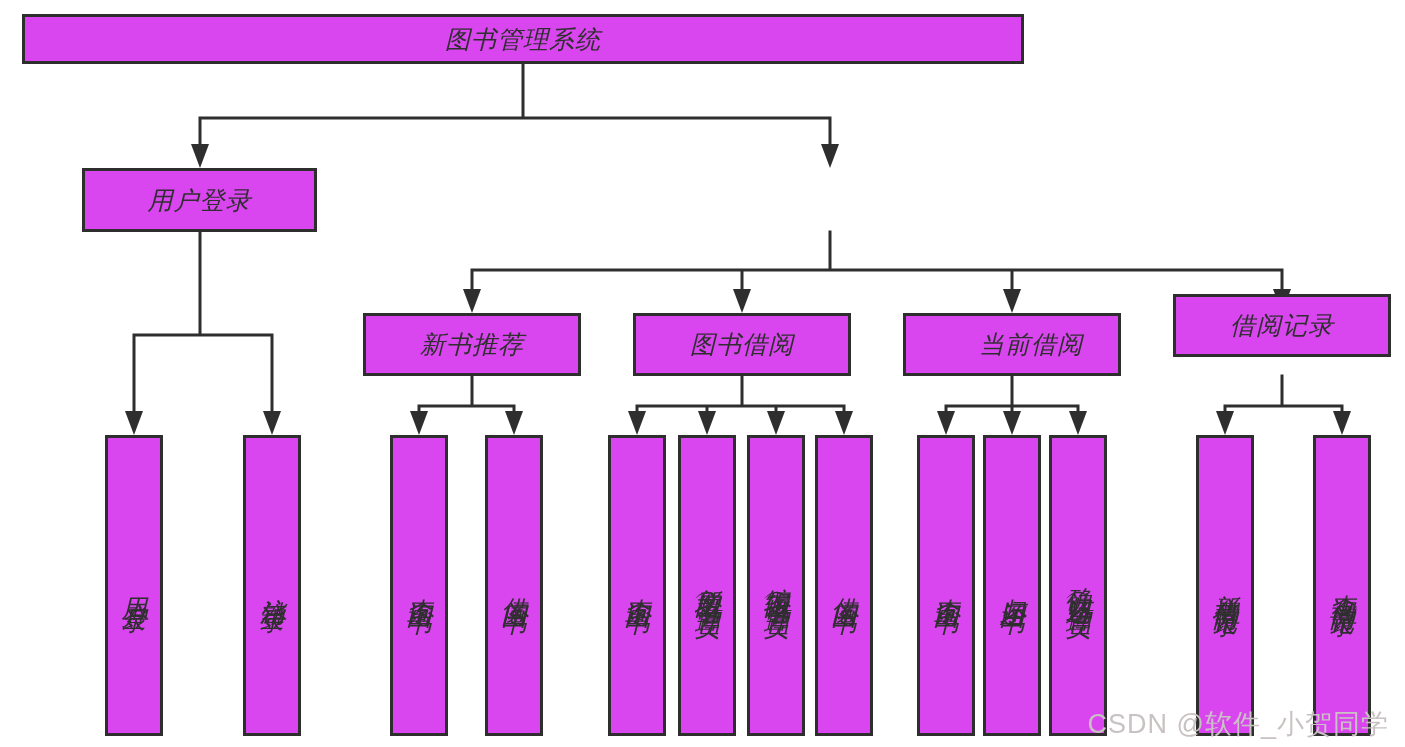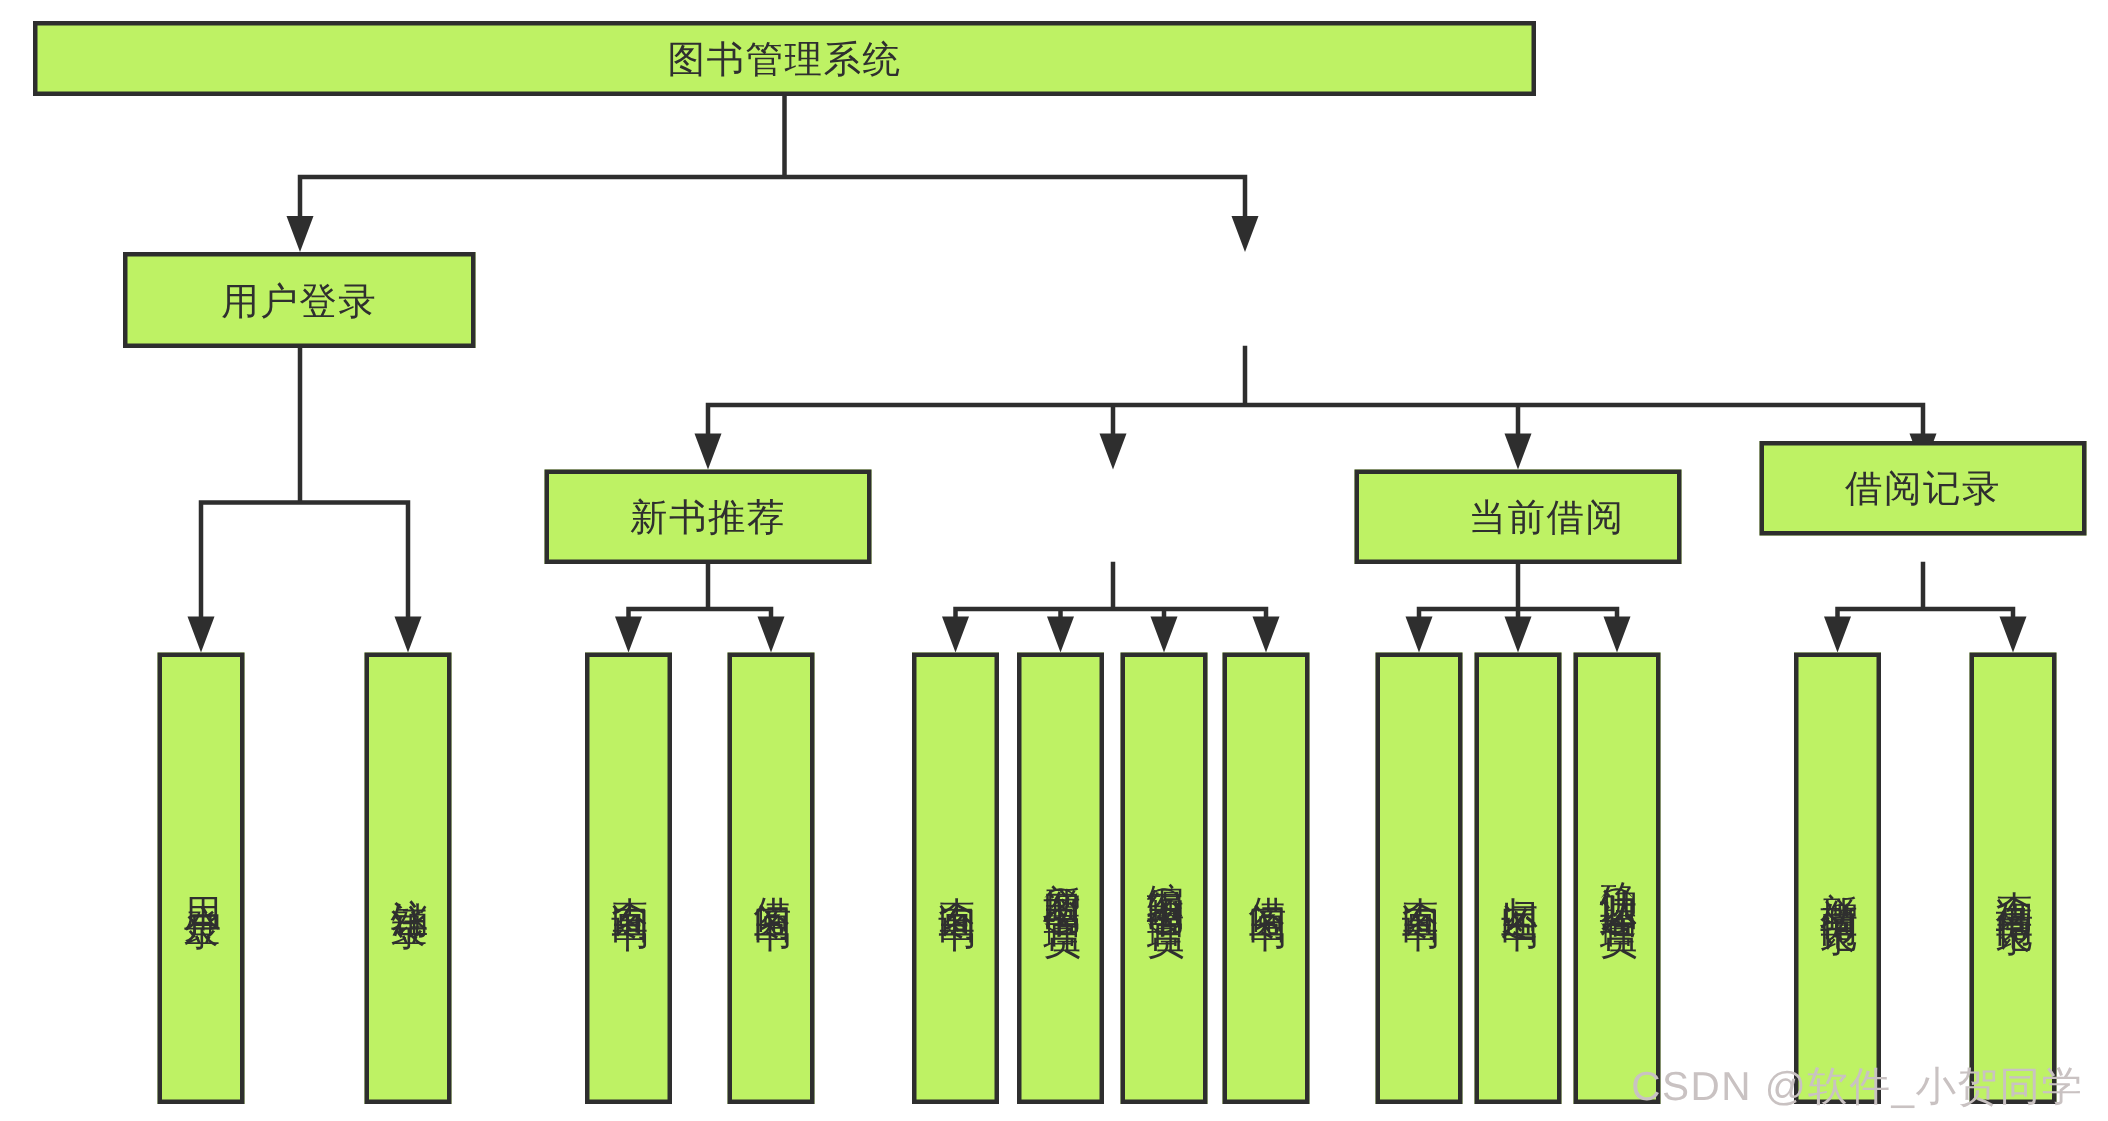--- a/index.html
+++ b/index.html
@@ -29,27 +29,28 @@
     stroke-linecap: square;
   }
   .arw {
     fill: var(--line, #2e2e2e);
     stroke: none;
   }
   .box {
     position: absolute;
     box-sizing: border-box;
     border: 3px solid var(--line, #2e2e2e);
-    background: #bef264;
+    background: #d946ef;
     color: var(--text, #2f2f2f);
     display: grid;
     place-items: center;
     font-size: 25px;
     letter-spacing: 1px;
     white-space: nowrap;
+    font-style: italic;
   }
   .box.v {
     writing-mode: vertical-rl;
     text-orientation: mixed;
     letter-spacing: 4px;
     white-space: normal;
     line-height: 1;
   }
   .watermark {
     position: absolute;
@@ -96,20 +97,21 @@
       <polygon class="arw" points="1216,411 1234,411 1225,435"></polygon>
       <polygon class="arw" points="1333,411 1351,411 1342,435"></polygon>
     </g>
   </svg>
 
   <div class="box h" style="left:22px; top:14px; width:1002px; height:50px;">图书管理系统</div>
 
   <div class="box h" style="left:82px; top:168px; width:235px; height:64px;">用户登录</div>
 
   <div class="box h" style="left:363px; top:313px; width:218px; height:63px;">新书推荐</div>
+  <div class="box h" style="left:633px; top:313px; width:218px; height:63px;">图书借阅</div>
   <div class="box h" style="left:903px; top:313px; width:218px; height:63px;padding-left:38px;">当前借阅</div>
   <div class="box h" style="left:1173px; top:294px; width:218px; height:63px;">借阅记录</div>
 
   <div class="box v" style="left:105px; top:435px; width:58px; height:301px;">用户登录</div>
   <div class="box v" style="left:243px; top:435px; width:58px; height:301px;">注销登录</div>
 
   <div class="box v" style="left:390px; top:435px; width:58px; height:301px;">查询图书</div>
   <div class="box v" style="left:485px; top:435px; width:58px; height:301px;">借阅图书</div>
 
   <div class="box v" style="left:608px; top:435px; width:58px; height:301px;">查询图书</div>

